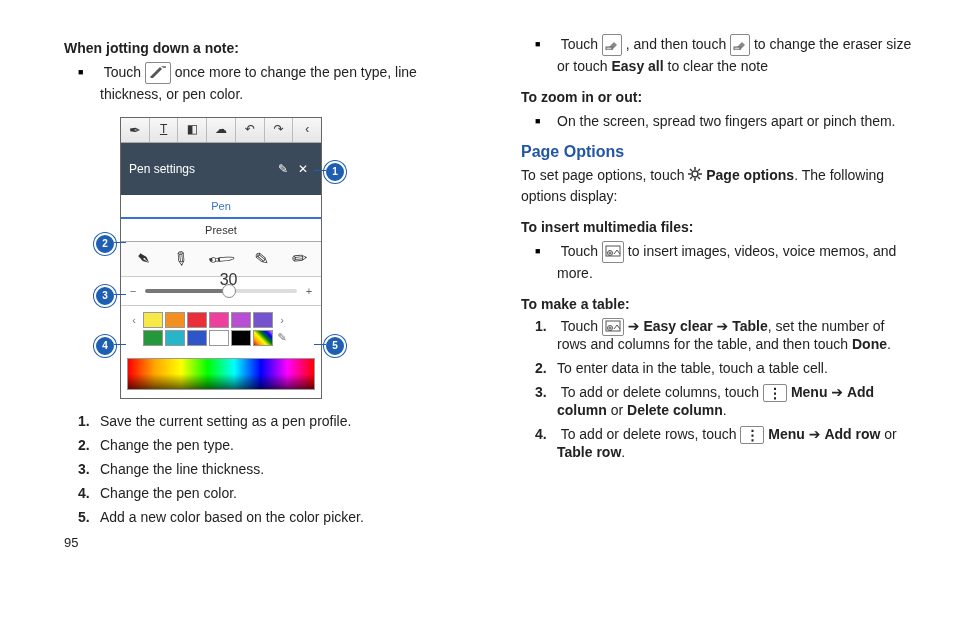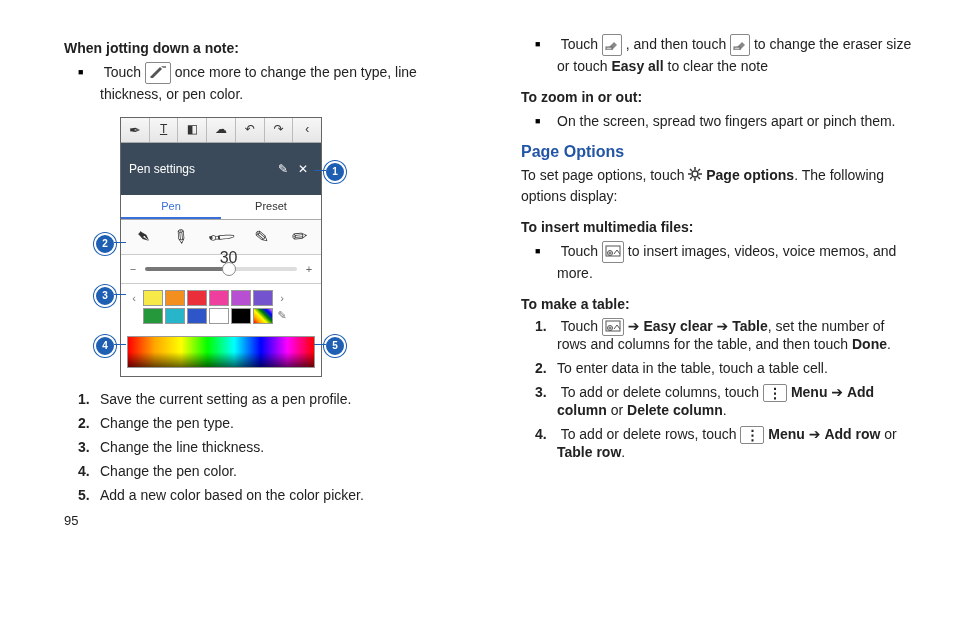--- a/index.html
+++ b/index.html
@@ -93,21 +93,21 @@
 .fig-titlebar {
   background: #3b4a5a;
   color: #fff;
   padding: 19px 8px;
   display: flex;
   align-items: center;
   font-size: 12px;
 }
 .fig-titlebar .ttl { flex: 1; }
 .fig-titlebar .act { width: 20px; text-align: center; }
-.fig-tabs { display: flex; border-bottom: 1px solid #aaa; }
+.fig-tabs { display: flex; border-bottom: 1px solid #aaa; flex-direction: column; }
 .fig-tabs .tab {
   flex: 1; text-align: center; padding: 5px 0; font-size: 11px;
 }
 .fig-tabs .tab.active { border-bottom: 2px solid #3a6fd8; color: #3a6fd8; }
 .pen-types {
   display: flex; justify-content: space-around;
   padding: 6px 4px;
   background: #fafafa;
   border-bottom: 1px solid #ccc;
 }

